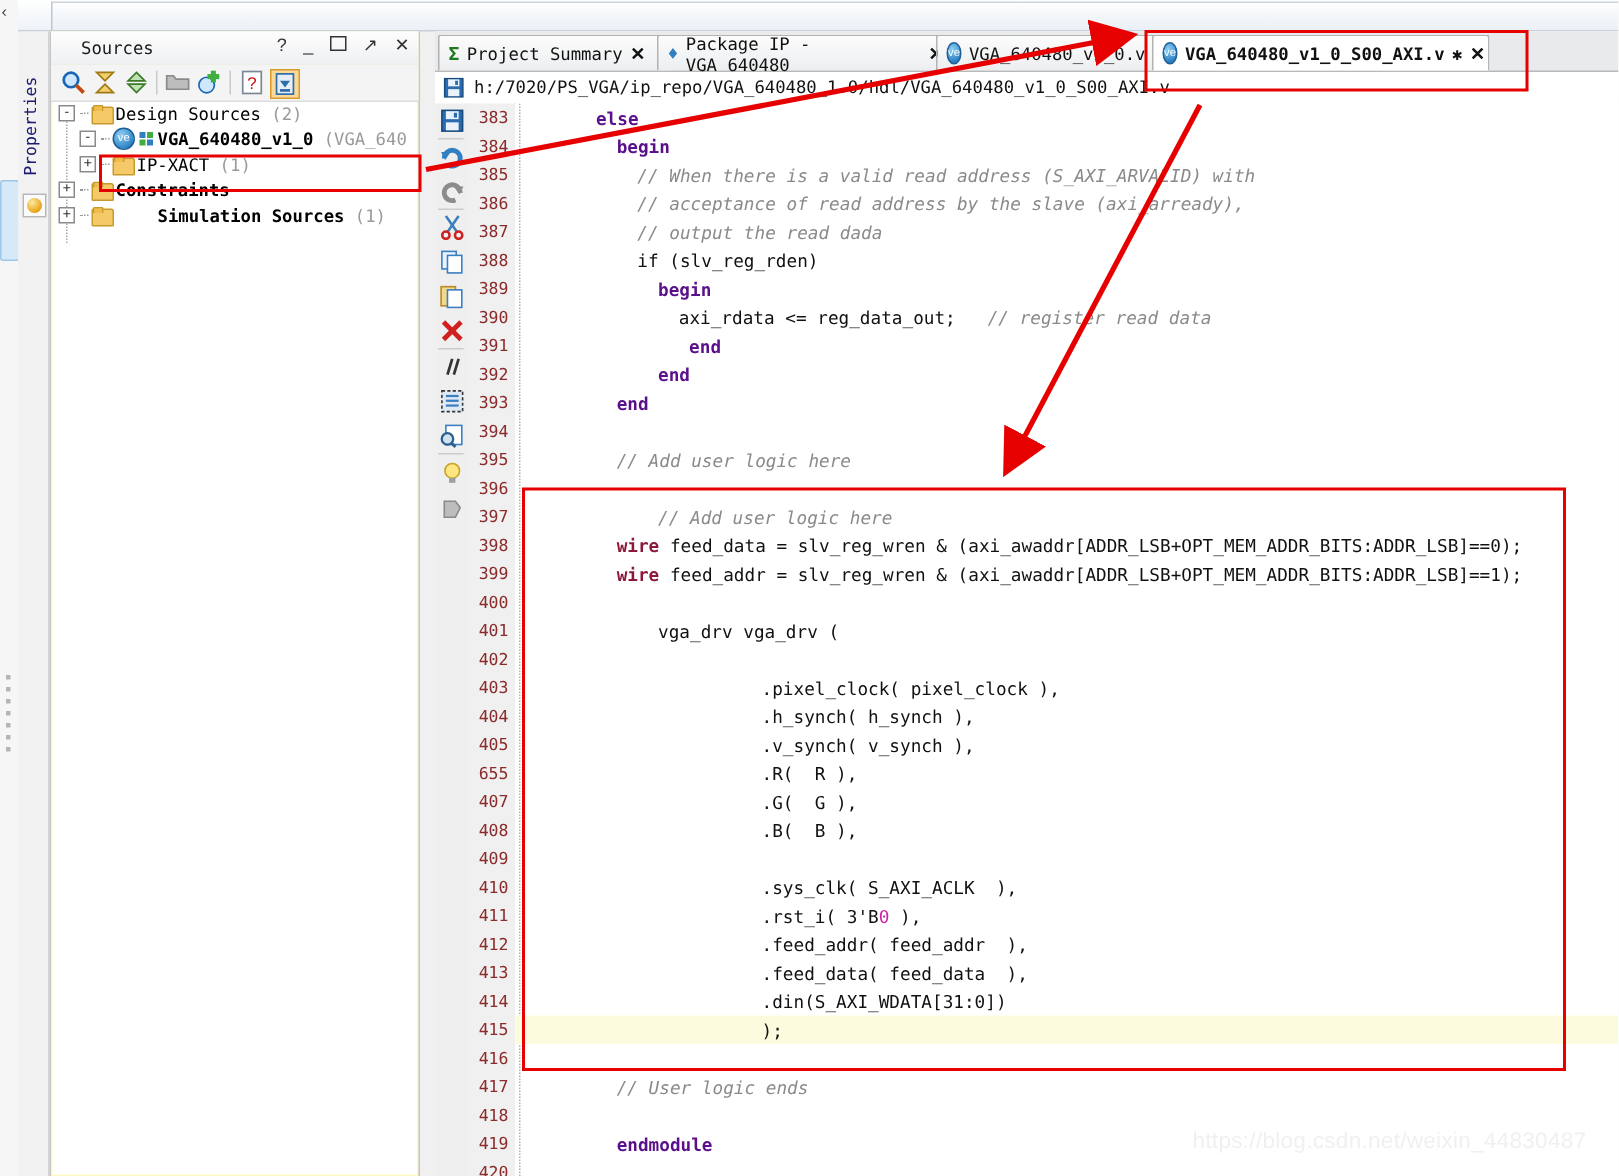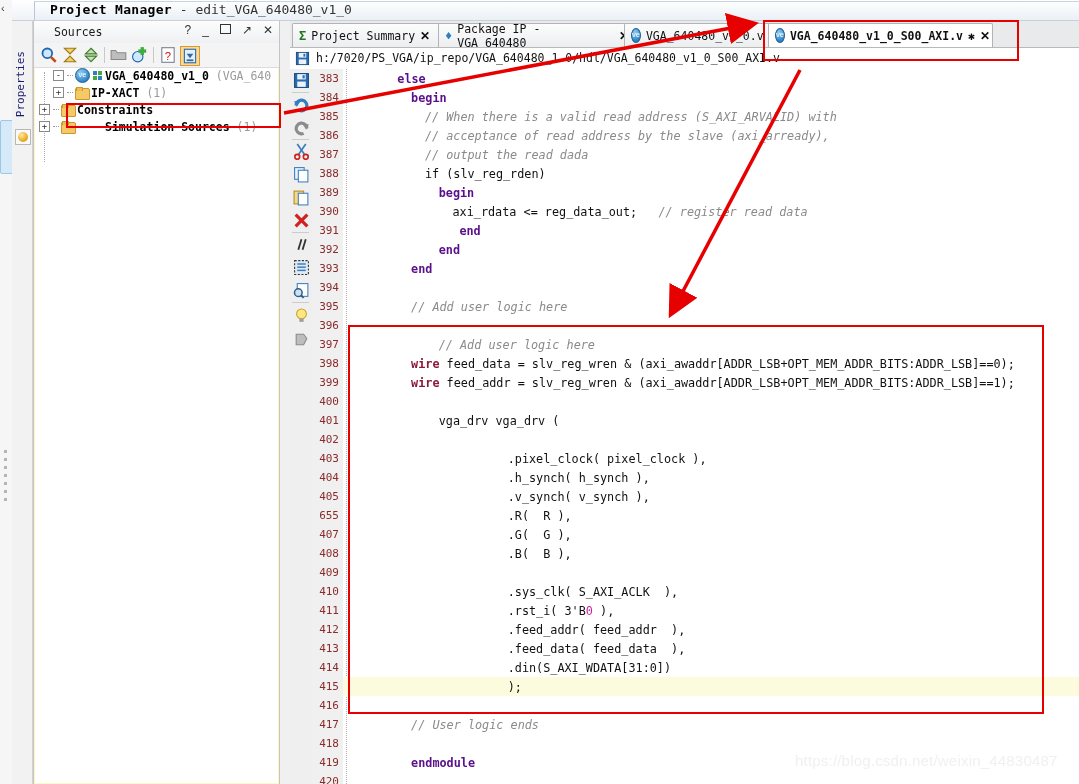--- a/index.html
+++ b/index.html
@@ -115,23 +115,20 @@
         <i></i>
         <i></i>
         <i></i>
         <i></i>
         <i></i>
     </div>
   </div>
 
   <div class="titlebar">
     <div class="tb-inner"></div>
-    <div class="title-text">
-      <b>Project Manager</b><span class="dim">&nbsp;</span><span class="dim">-</span><span class="dim">&nbsp;</span><span class="dim">edit_VGA_640480_v1_0</span>
-    </div>
   </div>
 
   <div class="props-tab">
     <div class="props-label">Properties</div>
     <div class="props-icon">
         <div class="dot"></div>
       </div>
   </div>
 
   <div class="sources">
@@ -184,22 +181,23 @@
         <rect x="3" y="2" width="10" height="12" fill="#e6eef7" stroke="#2d6ea8"></rect>
         <polygon points="8,5 11,9 5,9" fill="#2d6ea8" transform="rotate(180 8 7.5)"></polygon>
         <rect x="5" y="11" width="6" height="1.6" fill="#2d6ea8"></rect>
       </svg>
     </div>
 
     <div class="tree">
       <div class="vdots" style="left:9px;top:4px;height:90px"></div>
 
       <div id="tree-rows">
+          <div class="trow"><span style="display:inline-block;width:4px"></span><span class="exp">-</span><span class="dots"></span><span class="folder"></span><span class="lbl" style="">Design Sources</span> <span class="lbl gray">(2)</span></div>
           <div class="trow"><span style="display:inline-block;width:18px"></span><span class="exp">-</span><span class="dots"></span><span class="veico">ve</span><span class="blocks"><i style="left:0;top:0;background:#2f7fc1"></i><i style="left:5px;top:0;background:#3fae3f"></i><i style="left:0;top:5px;background:#3fae3f"></i><i style="left:5px;top:5px;background:#2f7fc1"></i></span><span class="lbl" style="font-weight:bold;">VGA_640480_v1_0</span> <span class="lbl gray">(VGA_640</span></div>
-          <div class="trow"><span style="display:inline-block;width:18px"></span><span class="exp">+</span><span class="dots"></span><span class="folder"></span><span class="lbl" style="font-weight:bold;margin-top:48px;">IP-XACT</span> <span class="lbl gray">(1)</span></div>
+          <div class="trow"><span style="display:inline-block;width:18px"></span><span class="exp">+</span><span class="dots"></span><span class="folder"></span><span class="lbl" style="font-weight:normal;margin-top:48px;">IP-XACT</span> <span class="lbl gray">(1)</span></div>
           <div class="trow"><span style="display:inline-block;width:4px"></span><span class="exp">+</span><span class="dots"></span><span class="folder"></span><span class="lbl" style="font-weight:bold;">Constraints</span></div>
           <div class="trow"><span style="display:inline-block;width:4px"></span><span class="exp">+</span><span class="dots"></span><span class="folder"></span><span class="lbl" style="font-weight:bold;padding-left:28px;">Simulation Sources</span> <span class="lbl gray">(1)</span></div>
         </div>
     </div>
   </div>
 
   <div class="editor">
 
     <div class="tabbar">
       <div id="tabs-host">

